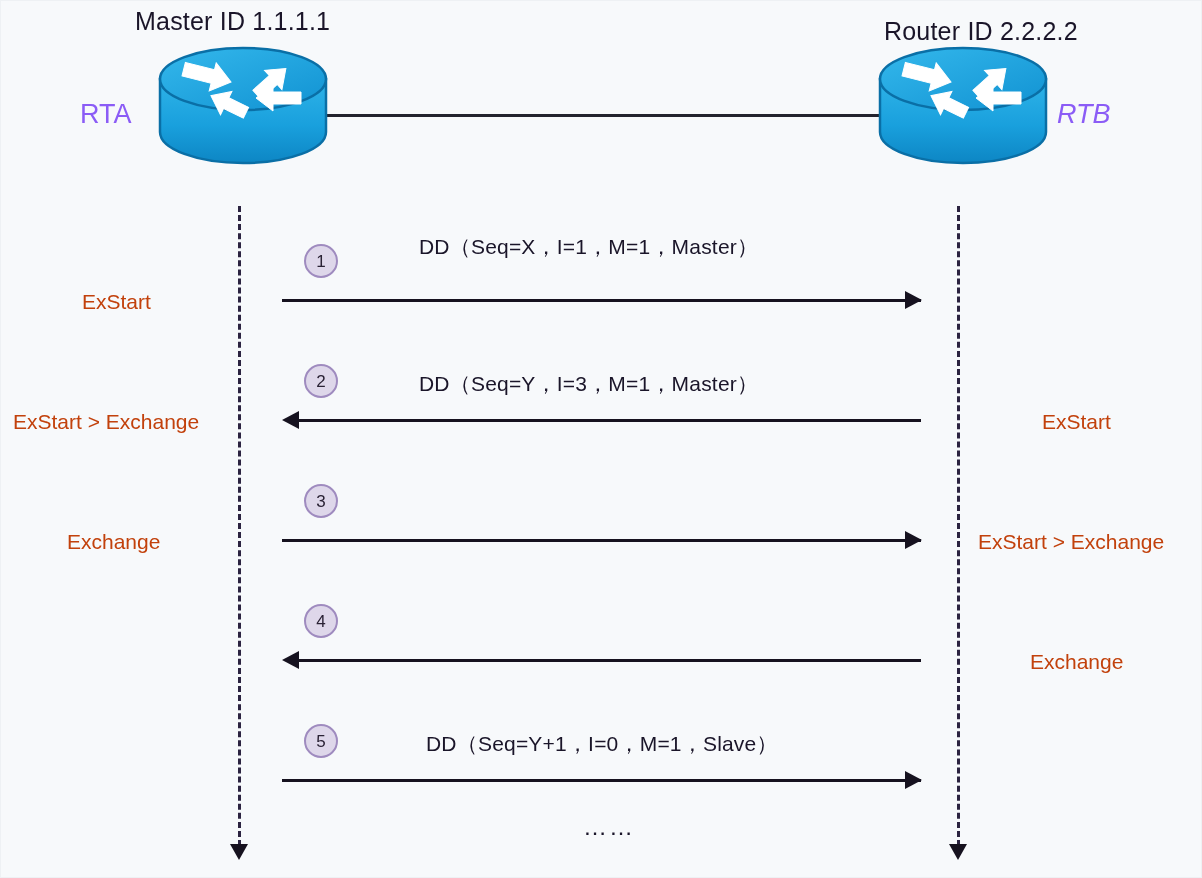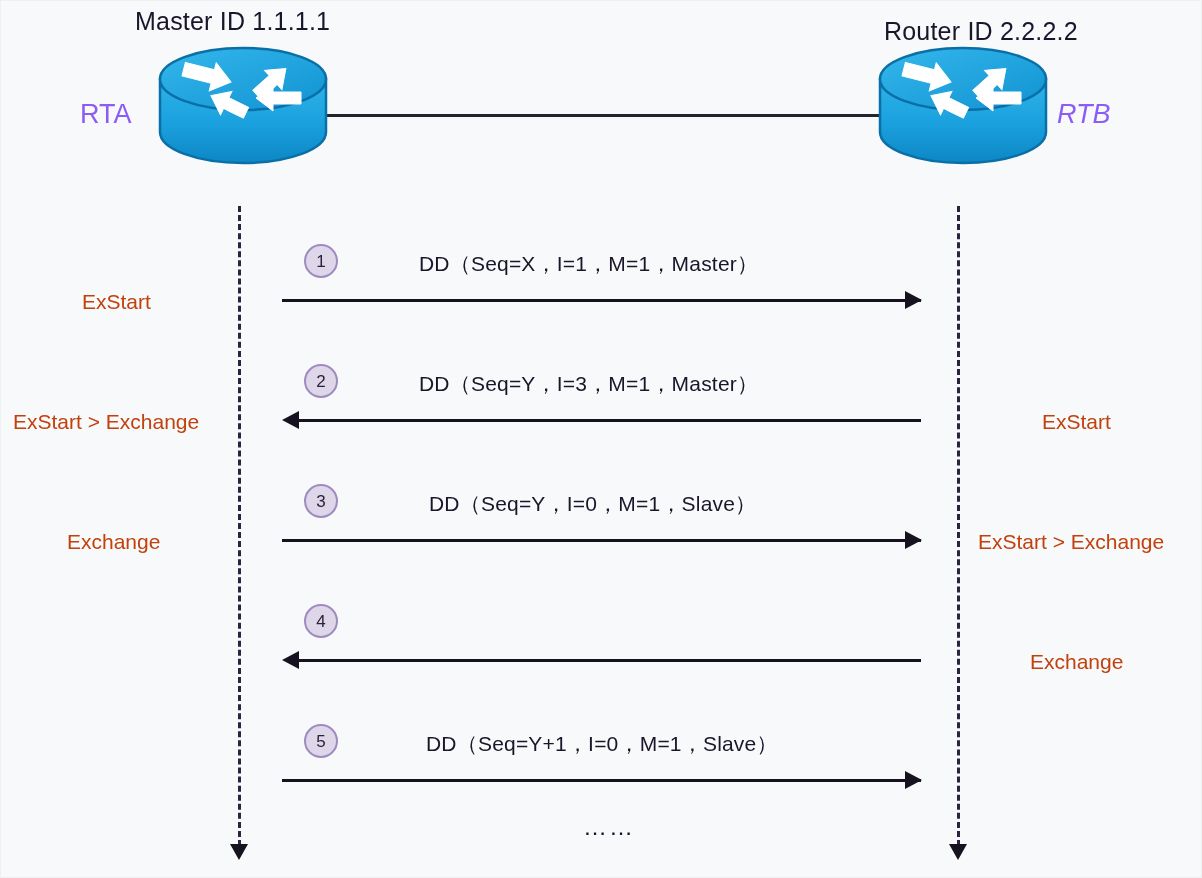--- a/index.html
+++ b/index.html
@@ -190,35 +190,34 @@
 
   <div class="lifeline" style="left:237px; top:205px; height:640px;"></div>
   <div class="lifeline-arrow" style="left:229px; top:843px;"></div>
 
   <div class="lifeline" style="left:956px; top:205px; height:640px;"></div>
   <div class="lifeline-arrow" style="left:948px; top:843px;"></div>
 
   <div class="msg-badge" style="left:303px; top:243px;">
     <span>1</span>
   </div>
-  <div class="msg-label" style="left:418px; top:249px;">DD（Seq=X，I=1，M=1，Master）</div>
+  <div class="msg-label" style="left:418px; top:232px;">DD（Seq=X，I=1，M=1，Master）</div>
   <div class="msg-line" style="left:281px; top:298px; width:639px;"></div>
   <div class="arrow-right" style="left:904px; top:290px;"></div>
 
   <div class="msg-badge" style="left:303px; top:363px;">
     <span>2</span>
   </div>
   <div class="msg-label" style="left:418px; top:369px;">DD（Seq=Y，I=3，M=1，Master）</div>
   <div class="msg-line" style="left:298px; top:418px; width:622px;"></div>
   <div class="arrow-left" style="left:281px; top:410px;"></div>
 
   <div class="msg-badge" style="left:303px; top:483px;">
     <span>3</span>
   </div>
-  <div class="msg-label" style="left:428px; top:489px;">DD（Seq=Y，I=0，M=1，Slave）</div>
   <div class="msg-line" style="left:281px; top:538px; width:639px;"></div>
   <div class="arrow-right" style="left:904px; top:530px;"></div>
 
   <div class="msg-badge" style="left:303px; top:603px;">
     <span>4</span>
   </div>
   <div class="msg-line" style="left:298px; top:658px; width:622px;"></div>
   <div class="arrow-left" style="left:281px; top:650px;"></div>
 
   <div class="msg-badge" style="left:303px; top:723px;">

